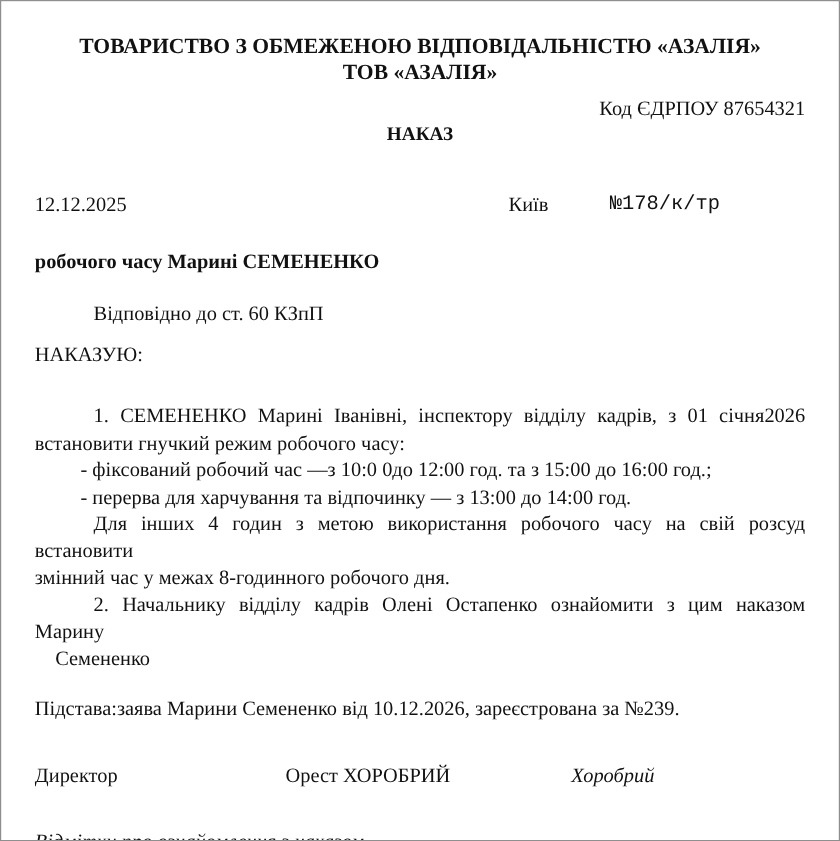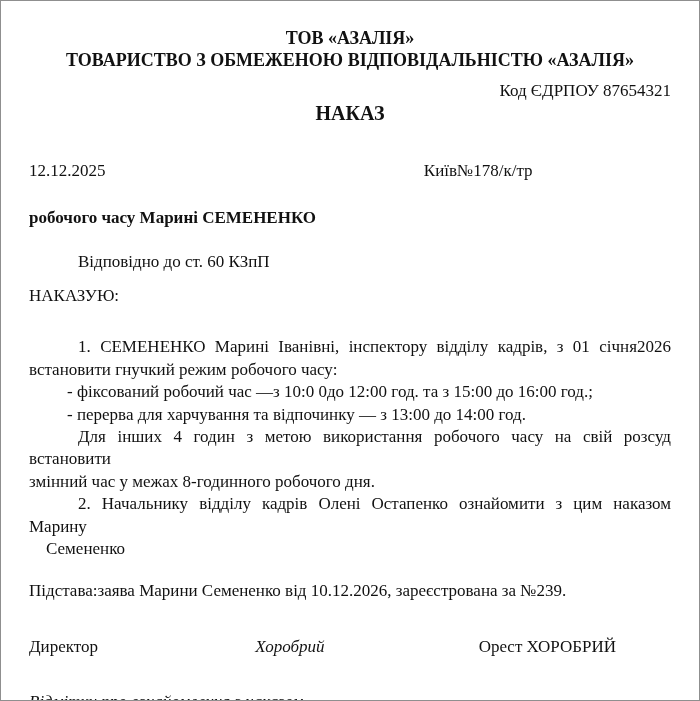--- a/index.html
+++ b/index.html
@@ -23,29 +23,29 @@
     font-size: 18px;
     line-height: 22px;
   }
   .edrpou {
     text-align: right;
     margin-top: 9px;
   }
   .doc-type {
     text-align: center;
     font-weight: bold;
-    font-size: 20px;
+    font-size: 16px;
   }
   .meta-row {
     display: grid;
     grid-template-columns: 1fr 1fr 1fr;
     margin-top: 35px;
   }
   .meta-center { text-align: right; }
-  .meta-right  { text-align: left; padding-right: 20px; }
+  .meta-right  { text-align: center; padding-right: 20px; font-family: Liberation Mono, monospace; }
 
   .subject {
     font-weight: bold;
     margin-top: 25px;
   }
   .legal-basis {
     text-indent: 49px;
     margin-top: 21px;
   }
   .order-word { margin-top: 12px; }
@@ -78,22 +78,22 @@
   .footnote {
     font-style: italic;
     margin-top: 33px;
   }
 </style>
 </head>
 <body>
 
 <div class="page">
 
+  <div class="org-title line">ТОВАРИСТВО З ОБМЕЖЕНОЮ ВІДПОВІДАЛЬНІСТЮ «АЗАЛІЯ»</div>
   <div class="org-title line">ТОВ «АЗАЛІЯ»</div>
-  <div class="org-title line">ТОВАРИСТВО З ОБМЕЖЕНОЮ ВІДПОВІДАЛЬНІСТЮ «АЗАЛІЯ»</div>
 
   <div class="edrpou line">Код ЄДРПОУ 87654321</div>
 
   <div class="doc-type line">НАКАЗ</div>
 
   <div class="meta-row">
     <div class="line">12.12.2025</div>
     <div class="line meta-center">Київ</div>
     <div class="line meta-right">№178/к/тр</div>
   </div>
@@ -114,19 +114,19 @@
     <div class="line l-just">Для інших 4 годин з метою використання робочого часу на свій розсуд встановити</div>
     <div class="line">змінний час у межах 8-годинного робочого дня.</div>
     <div class="line l-just">2. Начальнику відділу кадрів Олені Остапенко ознайомити з цим наказом Марину</div>
     <div class="line l-hang">Семененко</div>
   </div>
 
   <div class="basis-note line">Підстава:заява Марини Семененко від 10.12.2026, зареєстрована за №239.</div>
 
   <div class="sign-row">
     <div class="line">Директор</div>
+    <div class="line sign-right">Орест ХОРОБРИЙ</div>
     <div class="line sign-center">Хоробрий</div>
-    <div class="line sign-right">Орест ХОРОБРИЙ</div>
   </div>
 
   <div class="footnote line">Відмітки про ознайомлення з наказом</div>
 
 </div>
 
 </body></html>

